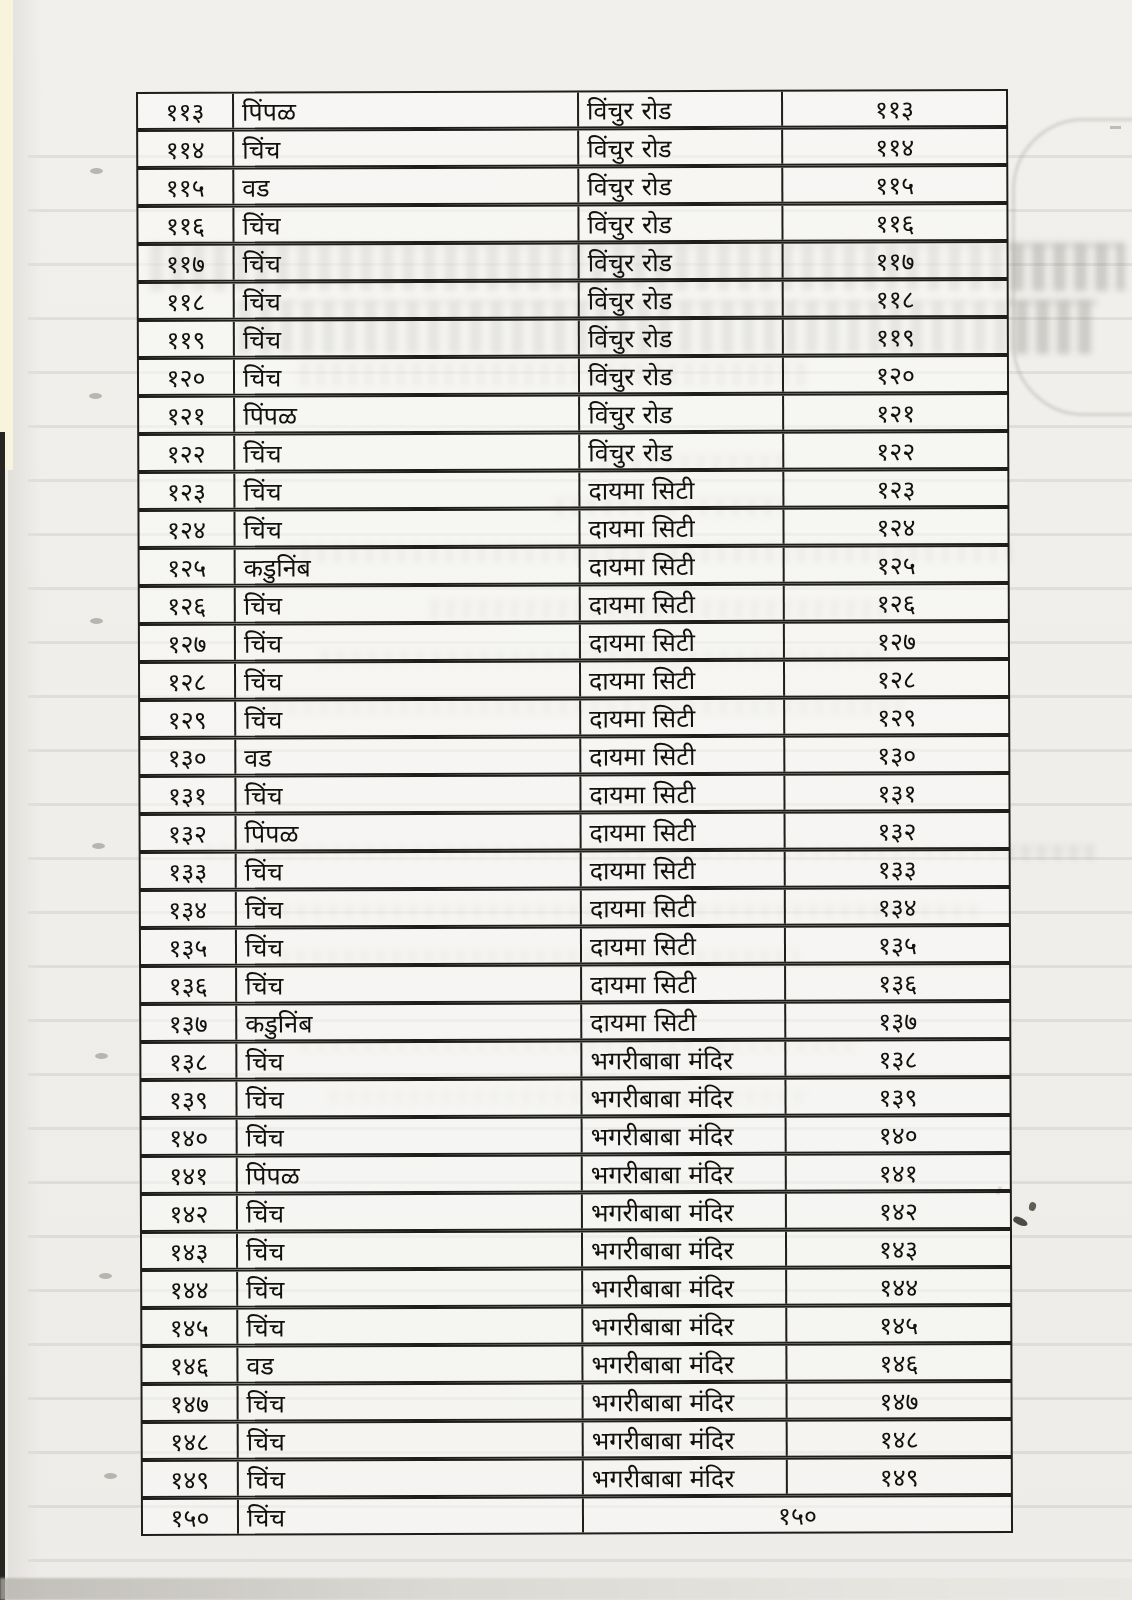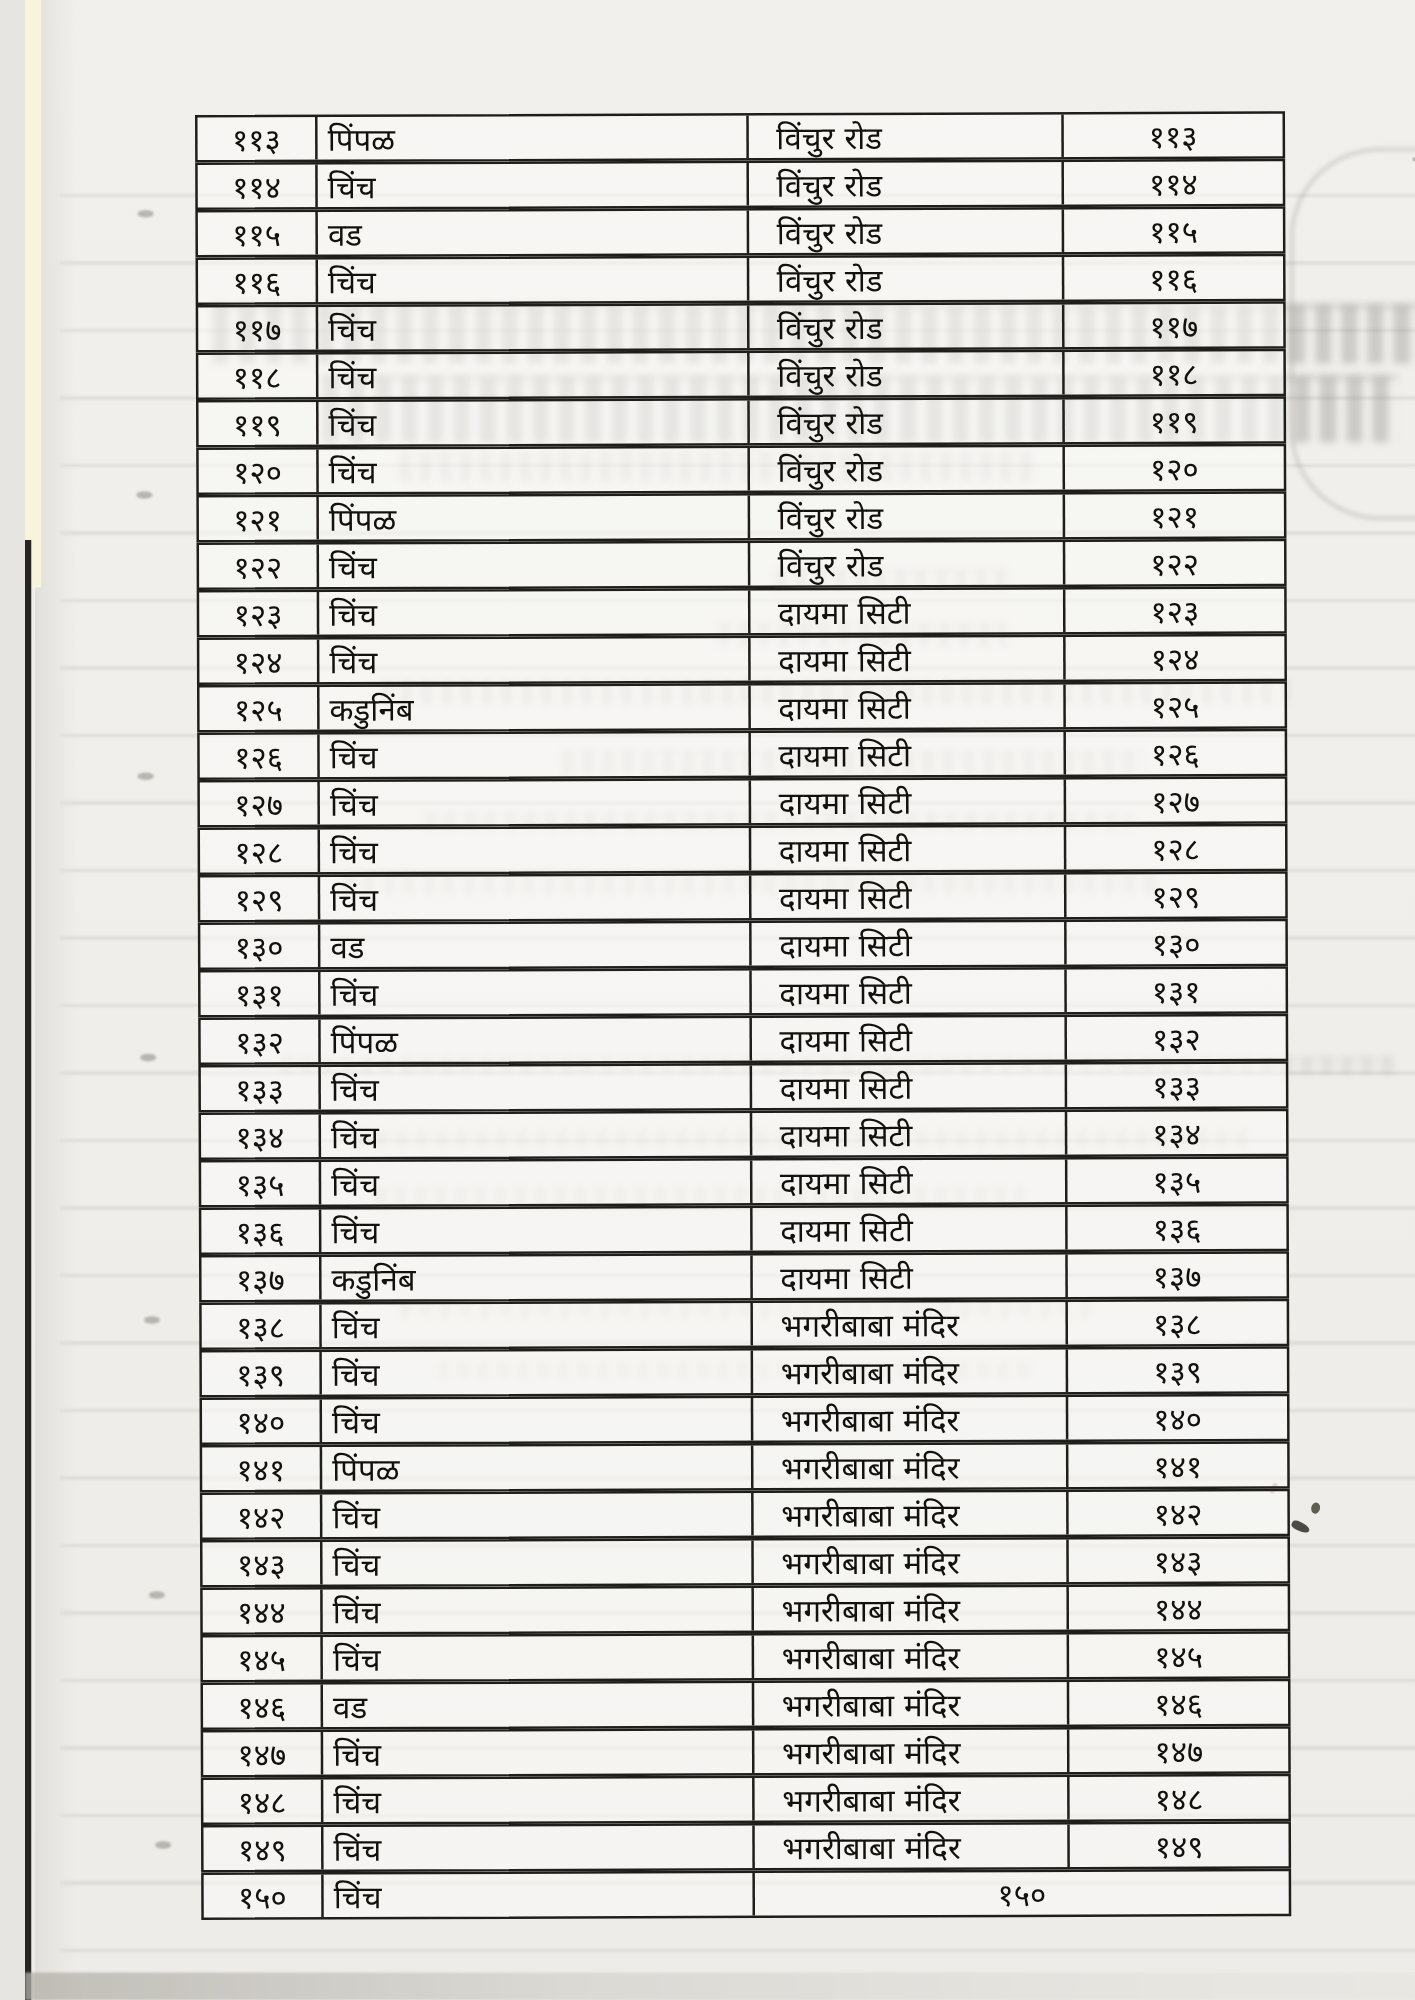--- a/index.html
+++ b/index.html
@@ -6,21 +6,20 @@
   body{
     width:1132px;height:1600px;
     font-family:"DejaVu Sans","Liberation Sans",sans-serif;
     background:#e7e5e1;
     position:relative;overflow:hidden;
   }
   .page{
     position:absolute;inset:0;
     background:linear-gradient(180deg,#f1f0ed 0%,#efeeeb 55%,#edecE8 100%);
     overflow:hidden;
-    margin-left:20px;
   }
   
   .edge-cream{position:absolute;left:0;top:0;width:13px;height:470px;background:#f8f3dd;filter:blur(.6px);}
   .edge-gray{position:absolute;left:8px;top:0;width:34px;height:1600px;
     background:linear-gradient(90deg,#e2e0db,rgba(240,239,236,0));}
   .edge-dark{position:absolute;left:0;top:432px;width:5px;height:1168px;background:#262522;}
   .bottom-band{position:absolute;left:0;top:1578px;width:1132px;height:22px;
     background:linear-gradient(90deg,#b3b0a9 0%,#d5d3cd 38%,#e4e2dd 75%,#e9e7e2 100%);
     opacity:.75;filter:blur(1px);}
   .speck{position:absolute;width:13px;height:6px;border-radius:50%;
@@ -67,21 +66,21 @@
     transform:rotate(-.2deg);transform-origin:top left;
   }
   .trow{
     box-sizing:border-box;flex:0 0 34px;display:flex;
     border:2px solid #1f1e1b;background:rgba(251,251,250,.55);
   }
   .c{box-sizing:border-box;display:flex;align-items:center;
     font-size:25px;color:#13110d;white-space:nowrap;overflow:hidden;}
   .c1{width:96px;justify-content:center;border-right:2px solid #1f1e1b;}
   .c2{width:345px;padding-left:8px;border-right:2px solid #1f1e1b;}
-  .c3{width:252px;padding-left:22px;border-right:2px solid #1f1e1b;}
+  .c3{width:204px;padding-left:8px;border-right:2px solid #1f1e1b;}
   .c4{flex:1;justify-content:center;}
 </style>
 </head>
 <body>
 
 <div class="page">
 
   <div class="ghost g1">
       <div class="ghost-letters"></div>
     </div>

